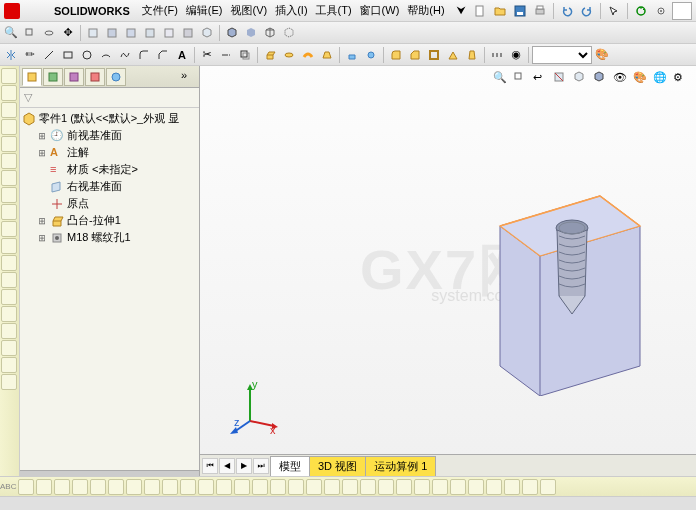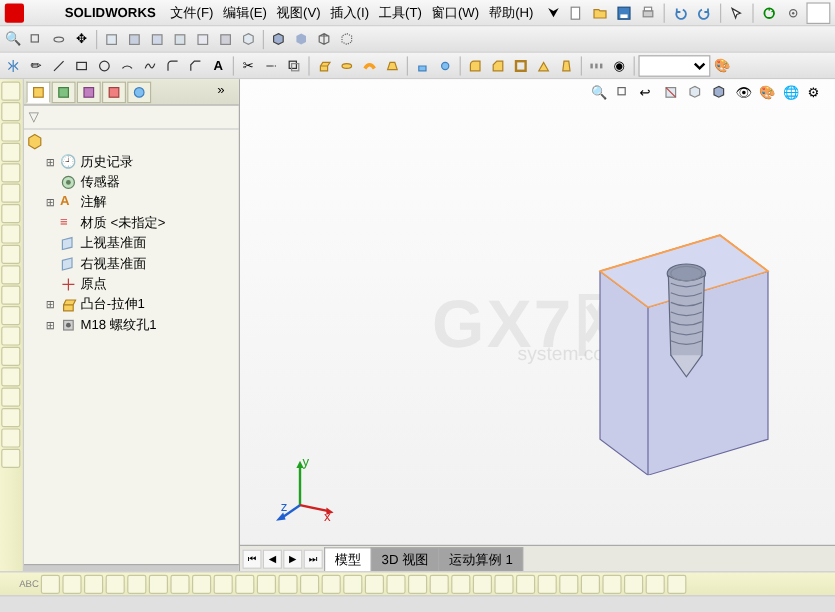--- a/index.html
+++ b/index.html
@@ -30,23 +30,23 @@
 .tree-item .ticon { width:14px; height:14px; margin-right:3px; display:inline-block; }
 .tree-item.lv1 { padding-left:14px; }
 .tree-item.lv0 .label { font-weight:normal; }
 .view3d { flex:1; position:relative; background: linear-gradient(180deg,#fdfdfd 0%,#f0f0f0 100%); overflow:hidden; }
 .view-toolbar { position:absolute; top:4px; right:6px; height:20px; display:flex; gap:2px; }
 .view-toolbar .vbtn { width:18px; height:18px; border:1px solid transparent; }
 .triad { position:absolute; left:20px; bottom:40px; width:60px; height:60px; }
 .part-3d { position:absolute; left:280px; top:100px; width:180px; height:230px; }
 .view-tabs { position:absolute; left:0; right:0; bottom:0; height:22px; background:#e8e8e0; border-top:1px solid #aaa; display:flex; align-items:center; padding:0 2px; gap:0; }
 .view-tabs .nav { width:16px; height:16px; border:1px solid #ccc; margin-right:1px; background:#f8f8f8; display:inline-flex; align-items:center; justify-content:center; font-size:8px; }
-.view-tabs .vtab { padding:2px 8px; border:1px solid #aaa; border-bottom:none; background:#a3a3a3; margin-right:-1px; }
+.view-tabs .vtab { padding:2px 8px; border:1px solid #aaa; border-bottom:none; background:#fde047; margin-right:-1px; }
 .view-tabs .vtab.active { background:#fff; }
-.bottom-dock { position:absolute; left:0; right:0; bottom:14px; height:20px; background: linear-gradient(#f4f4d0,#eaeac0); border-top:1px solid #ccc; display:flex; align-items:center; padding:0 16px; gap:2px; }
+.bottom-dock { position:absolute; left:0; right:0; bottom:14px; height:20px; background: linear-gradient(#f4f4d0,#eaeac0); border-top:1px solid #ccc; display:flex; align-items:center; padding:0 0; gap:2px; }
 .bottom-dock .dbtn { width:16px; height:16px; border:1px solid #c8c8a0; background:#f8f8e0; border-radius:2px; }
 .statusbar { position:absolute; left:0; right:0; bottom:0; height:14px; background:#e0e0e0; border-top:1px solid #ccc; }
 .icon-svg { width:12px; height:12px; }
 .watermark { position:absolute; left:50%; top:50%; transform:translate(-50%,-50%); font-size:56px; font-weight:bold; color:rgba(200,200,200,0.35); pointer-events:none; font-family:Arial; letter-spacing:2px; }
 .watermark2 { position:absolute; left:50%; top:56%; transform:translate(-50%,-50%); font-size:16px; color:rgba(180,180,180,0.35); pointer-events:none;margin-left:26px; }
 </style>
 </head>
 <body>
 
 <div class="menubar">
@@ -376,50 +376,36 @@
       <span class="pinbtn">»</span>
     </div>
     <div class="filter-row">
       <span style="color:#888">▽</span>
     </div>
     <div class="tree">
       <div class="tree-item lv0">
         <span class="ticon"><svg width="14" height="14" viewBox="0 0 14 14">
               <path d="M7 1l5 3v6l-5 3-5-3V4z" fill="#f8d060" stroke="#b08020"></path>
             </svg></span>
+        <span class="label">零件1 (默认&lt;&lt;默认&gt;_外观 显</span>
       </div>
       <div class="tree-item lv1">
         <span class="expander">⊞</span>
         <span class="ticon">🕘</span>
-        <span class="label">历史记录</span>
-      </div>
-      <div class="tree-item lv1">
-        <span class="expander"></span>
-        <span class="ticon"><svg width="14" height="14" viewBox="0 0 14 14">
-              <circle cx="7" cy="7" r="5" fill="#c0e0c0" stroke="#608060"></circle>
-              <circle cx="7" cy="7" r="2" fill="#608060"></circle>
-            </svg></span>
-        <span class="label">传感器</span>
+        <span class="label">前视基准面</span>
       </div>
       <div class="tree-item lv1">
         <span class="expander">⊞</span>
         <span class="ticon" style="color:#d08020;font-weight:bold">A</span>
         <span class="label">注解</span>
       </div>
       <div class="tree-item lv1">
         <span class="expander"></span>
         <span class="ticon" style="color:#d04040">≡</span>
         <span class="label">材质 &lt;未指定&gt;</span>
-      </div>
-      <div class="tree-item lv1">
-        <span class="expander"></span>
-        <span class="ticon"><svg width="14" height="14" viewBox="0 0 14 14">
-              <path d="M2 4l8-2v8l-8 2z" fill="#d0e0f0" stroke="#80a0c0"></path>
-            </svg></span>
-        <span class="label">上视基准面</span>
       </div>
       <div class="tree-item lv1">
         <span class="expander"></span>
         <span class="ticon"><svg width="14" height="14" viewBox="0 0 14 14">
               <path d="M2 4l8-2v8l-8 2z" fill="#d0e0f0" stroke="#80a0c0"></path>
             </svg></span>
         <span class="label">右视基准面</span>
       </div>
       <div class="tree-item lv1">
         <span class="expander"></span>

